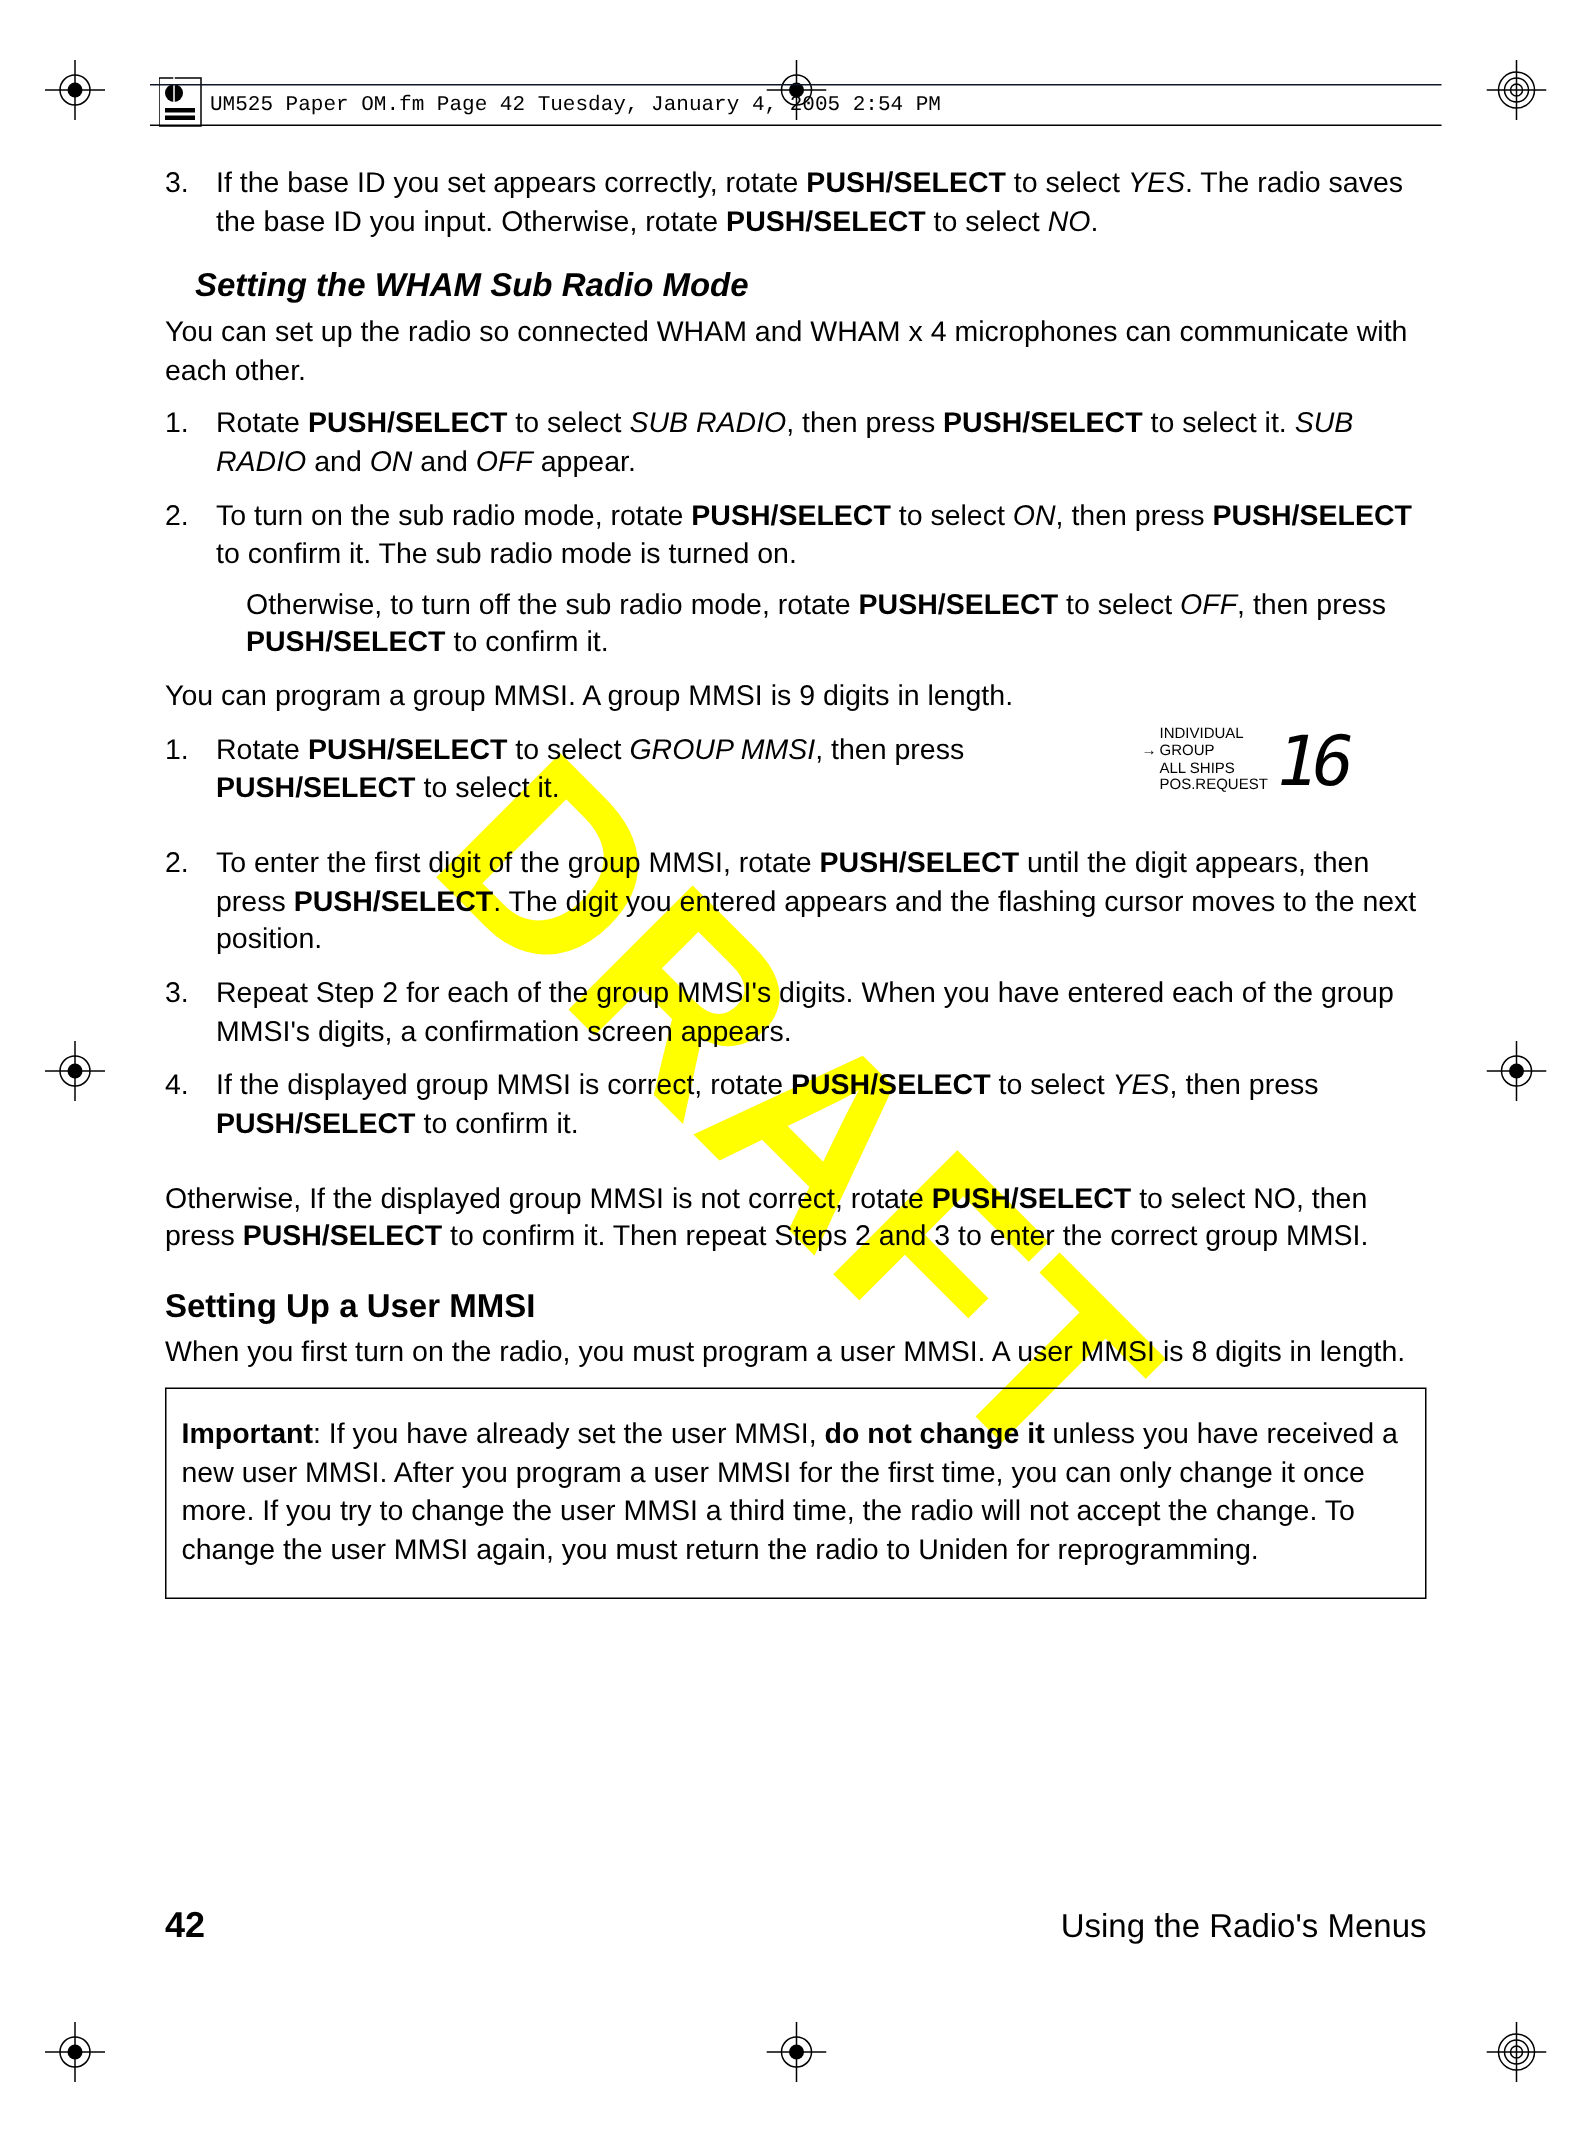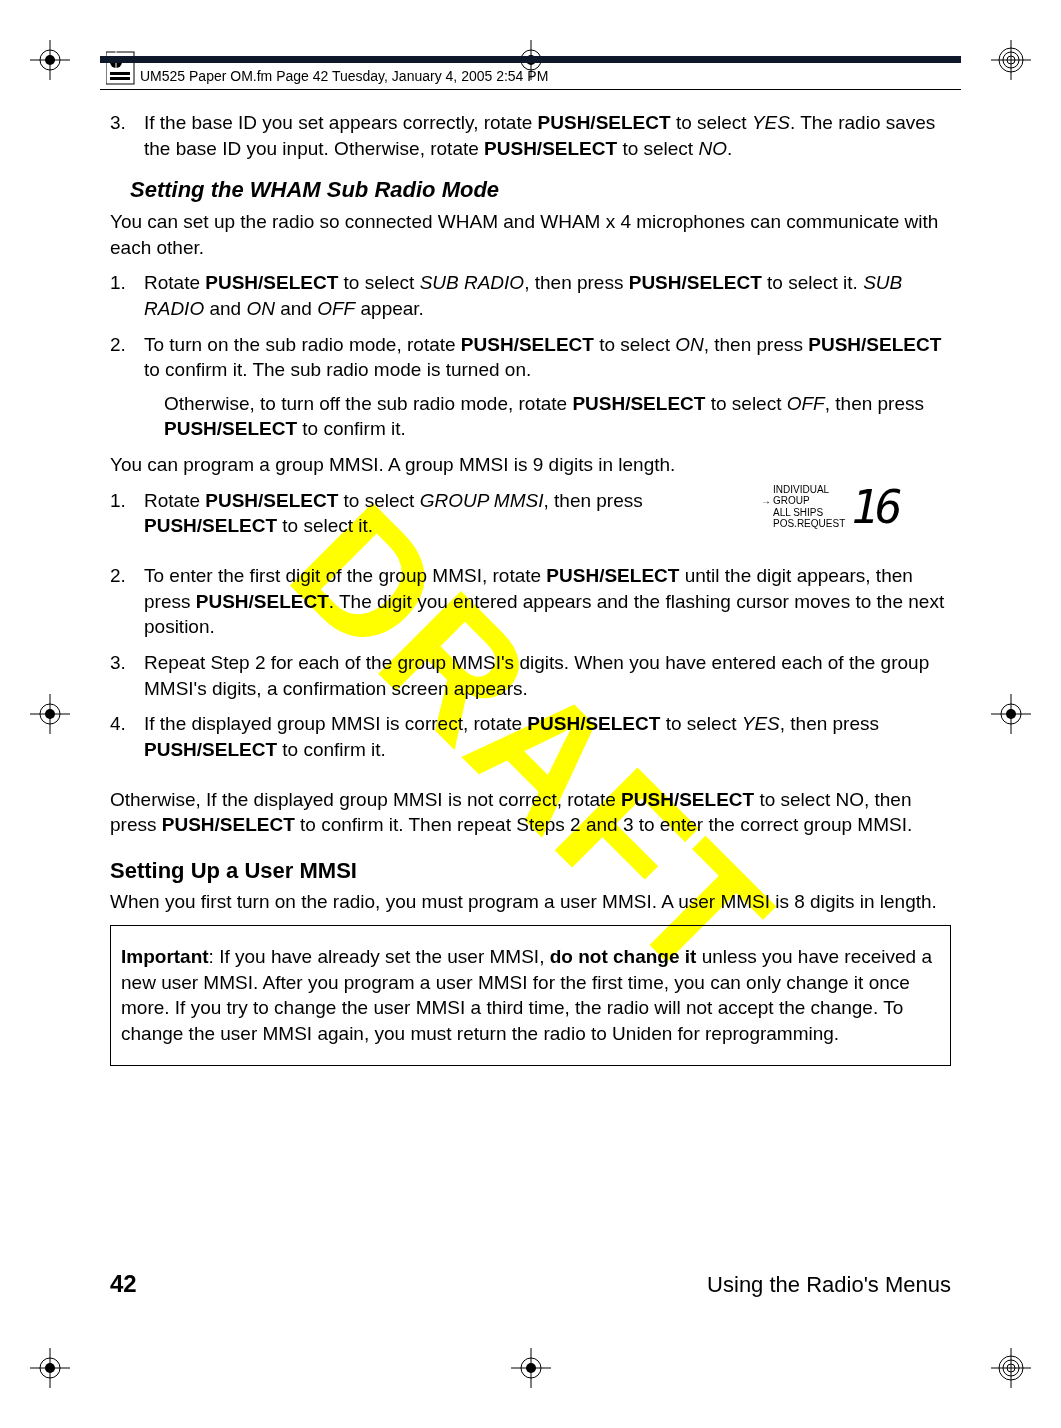--- a/index.html
+++ b/index.html
@@ -22,26 +22,27 @@
   .crop-mark.tc { top: 40px; left: 50%; transform: translateX(-50%); }
   .crop-mark.bc { bottom: 40px; left: 50%; transform: translateX(-50%); }
   .crop-mark svg { width: 100%; height: 100%; }
 
   .header-line {
     position: absolute;
     top: 56px;
     left: 100px;
     right: 100px;
     height: 26px;
-    border-top: 7px solid #0f172a;
+    border-top: 1px solid #0f172a;
     border-bottom: 1px solid #000;
     display: flex;
     align-items: center;
     padding-left: 40px;
     font-size: 14px;
+    font-family: Liberation Mono, monospace;
   }
   .header-icon {
     position: absolute;
     left: 106px;
     top: 46px;
     width: 32px;
     height: 40px;
     background: #fff;
   }
   .content {

